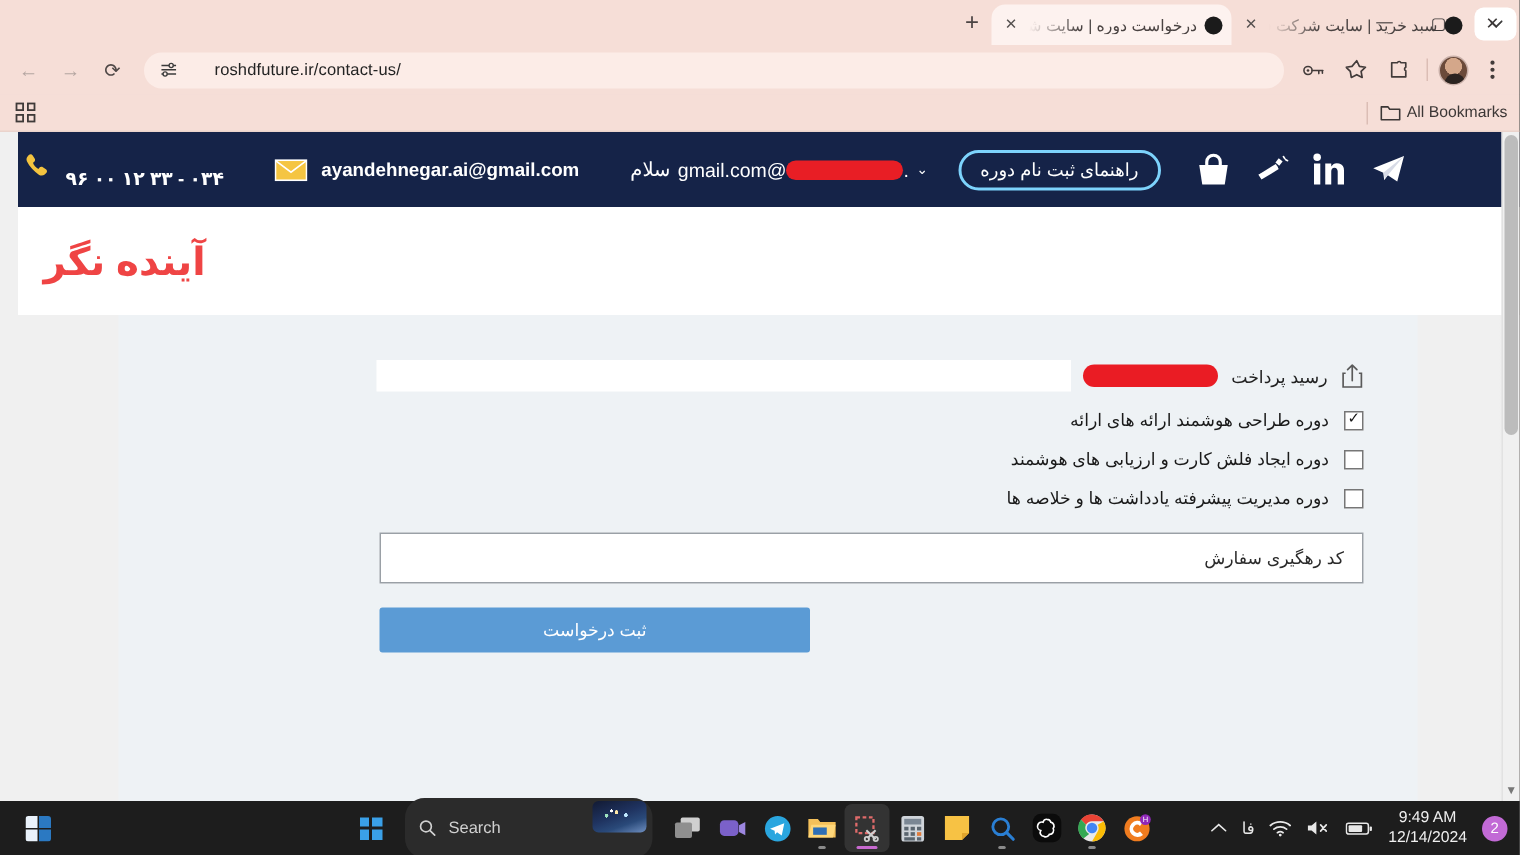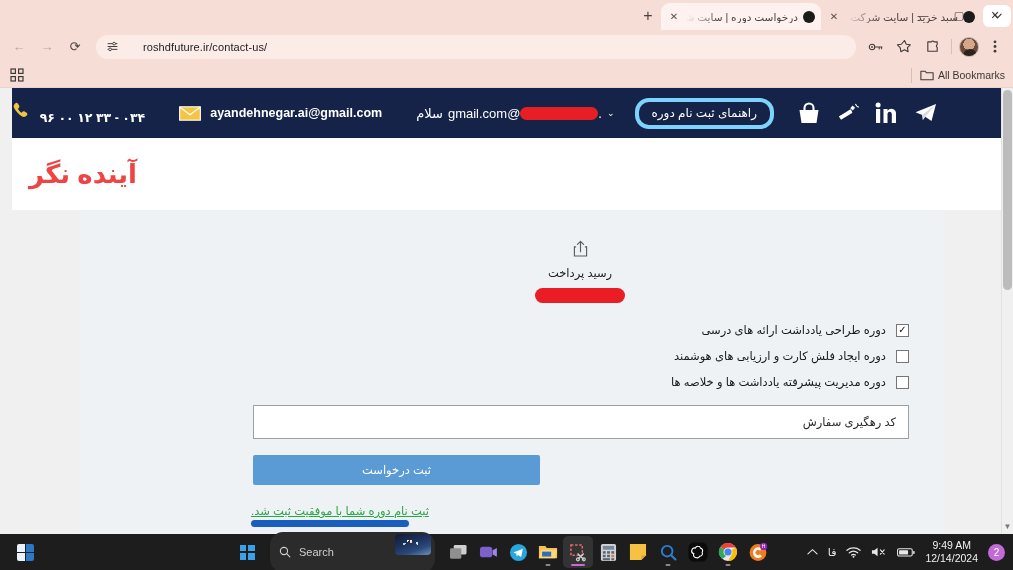--- a/index.html
+++ b/index.html
@@ -132,21 +132,21 @@
   }
   .site-header {
     background: #152348; height: 50px; width: 1001px;
     display: flex; align-items: center; direction: rtl;
     padding: 0 14px 0 10px; gap: 0;
   }
   .social-row { display: flex; align-items: center; gap: 13px; padding-right: 60px; }
   .social-icon { width: 26px; height: 26px; color: #ffffff; display: flex; align-items: center; justify-content: center; }
   .guide-pill {
     margin-right: 22px;
-    border: 4px solid #7dd3fc; border-radius: 14px;
+    border: 2px solid #7dd3fc; border-radius: 14px;
     color: #ffffff; font-size: 12px;
     padding: 4px 13px 5px; white-space: nowrap; text-align: center;
   }
   .greet-group { display: flex; align-items: center; gap: 5px; margin-right: 20px; }
   .greet-caret { color: #ffffff; font-size: 9px; }
   .redact { display: inline-block; width: 78px; height: 13px; background: #e81e25; border-radius: 7px; vertical-align: -2px; }
   .greet-text { color: #ffffff; font-size: 13px; white-space: nowrap; }
   .mail-group { display: flex; align-items: center; gap: 9px; margin-right: 34px; }
   .mail-text { color: #ffffff; font-size: 12.5px; font-weight: bold; white-space: nowrap; }
   .envelope { width: 22px; height: 15px; position: relative; }
@@ -174,21 +174,21 @@
   }
   .content-card {
     position: absolute; right: 68px; left: 67px; top: 0; bottom: 0;
     background: #eef2f5;
   }
   .card-edge-l { position: absolute; right: 0; top: 0; width: 14px; height: 100%;
     background: linear-gradient(to left, #e9e9e9, #f0f0f0); }
 
   .form-area { position: absolute; right: 104px; top: 30px; width: 658px; }
 
-  .row-upload { display: flex; align-items: center; justify-content: flex-start; gap: 8px; direction: rtl; flex-direction: column; }
+  .row-upload { display: flex; align-items: center; justify-content: flex-start; gap: 8px; direction: rtl; }
   .upload-icon { width: 16px; height: 18px; color: #5a5a5a; flex: none; }
   .upload-field {
     flex: 1; height: 21px; background: #ffffff;
     display: flex; align-items: center; justify-content: flex-start;
     padding-left: 4px; padding-right: 0;
   }
   .upload-label { font-size: 11.5px; color: #222; white-space: nowrap; }
   .redact-wide { display: inline-block; width: 90px; height: 15px; background: #ea1c24; border-radius: 8px; margin-right: 1px; }
 
   .row-check { display: flex; align-items: center; gap: 10px; direction: rtl; margin-top: 12px; justify-content: flex-start; }
@@ -479,44 +479,40 @@
                 <path d="M8 12.4V1.4M8 1.4L4.7 4.7M8 1.4l3.3 3.3" fill="none" stroke="#5a5a5a" stroke-width="1.2" stroke-linecap="round"></path>
               </svg>
             </span>
             <span class="upload-label">رسید پرداخت</span>
             <span class="redact-wide"></span>
             <span class="upload-field"></span>
           </div>
 
           <div class="row-check">
             <span class="chk">✓</span>
-            <span class="chk-label">دوره طراحی یادداشت ارائه های درسی</span>
+            <span class="chk-label">دوره طراحی هوشمند ارائه های ارائه</span>
             <span class="chk-spacer"></span>
           </div>
           <div class="row-check">
             <span class="chk"></span>
             <span class="chk-label">دوره ایجاد فلش کارت و ارزیابی های هوشمند</span>
             <span class="chk-spacer"></span>
           </div>
           <div class="row-check">
             <span class="chk"></span>
             <span class="chk-label">دوره مدیریت پیشرفته یادداشت ها و خلاصه ها</span>
             <span class="chk-spacer"></span>
           </div>
 
           <div class="order-input">
             <span class="ph">کد رهگیری سفارش</span>
           </div>
 
           <div class="submit-btn">ثبت درخواست</div>
 
-          <div class="success-wrap">
-            <span class="success-text">ثبت نام دوره شما با موفقیت ثبت شد.</span>
-            <span class="success-bar"></span>
-          </div>
         </div>
       </div>
 
       <div class="scrollbar">
         <div class="scroll-thumb"></div>
         <div class="scroll-arrow">▼</div>
       </div>
     </div>
   </div>
 

